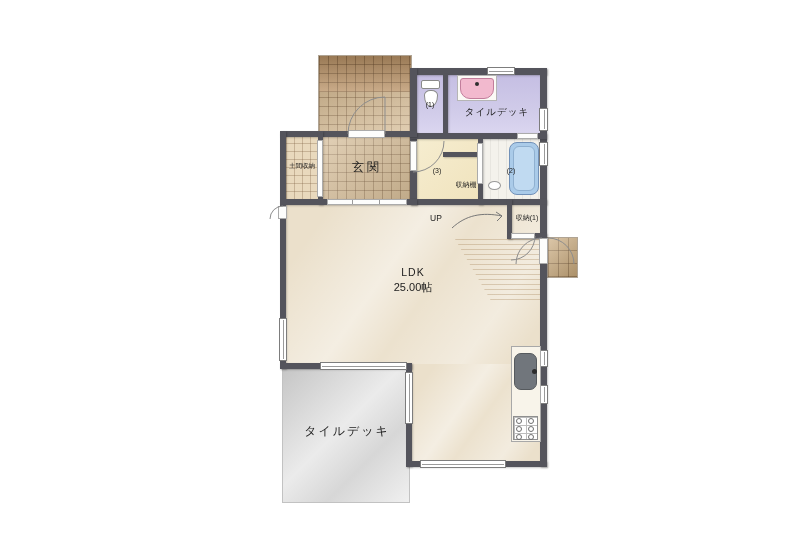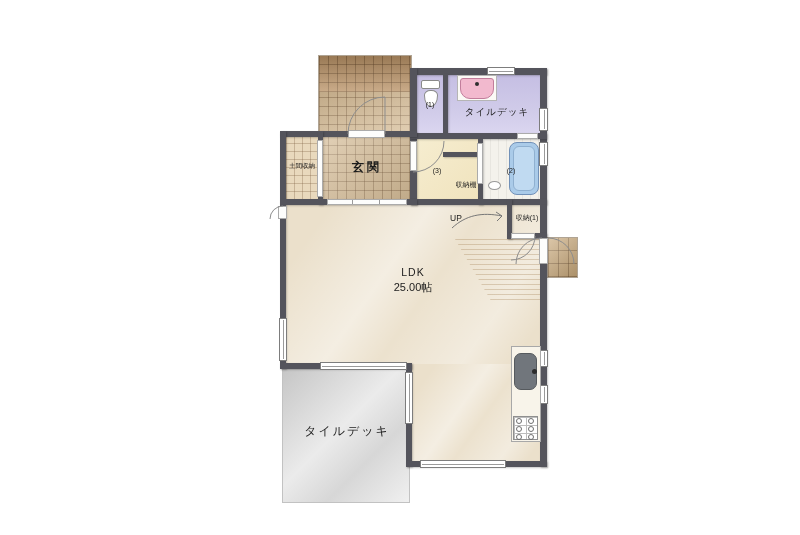--- a/index.html
+++ b/index.html
@@ -148,25 +148,25 @@
     <path d="M 348 134 A 37 37 0 0 1 385 97 L 385 134" fill="none" stroke="#8d8d8d" stroke-width="1"></path>
     <path d="M 283 206 A 13 13 0 0 0 270 219" fill="none" stroke="#8d8d8d" stroke-width="1"></path>
     <path d="M 444 141 A 31 31 0 0 1 413 172" fill="none" stroke="#8d8d8d" stroke-width="1"></path>
     <path d="M 535 236 A 24 24 0 0 1 511 260" fill="none" stroke="#8d8d8d" stroke-width="1"></path>
     <path d="M 516 264 A 26 26 0 0 1 542 238" fill="none" stroke="#8d8d8d" stroke-width="1"></path>
     <path d="M 548 238 A 26 26 0 0 1 574 264" fill="none" stroke="#8d8d8d" stroke-width="1"></path>
     <path d="M 452 228 C 466 215 482 212 502 216 M 502 216 L 496 212 M 502 216 L 497 221" fill="none" stroke="#777" stroke-width="1"></path>
   </svg>
 
   <div class="lbl" style="left:302px;top:166px;font-size:6.5px;">土間収納</div>
-  <div class="lbl" style="left:367px;top:167px;font-size:12px;font-weight:bold;letter-spacing:3px;">玄関</div>
+  <div class="lbl" style="left:367px;top:167px;font-size:12px;font-weight:normal;letter-spacing:3px;">玄関</div>
   <div class="lbl" style="left:430px;top:104px;font-size:7px;">(1)</div>
   <div class="lbl" style="left:497px;top:112px;font-size:9.5px;letter-spacing:1px;">タイルデッキ</div>
   <div class="lbl" style="left:437px;top:170px;font-size:7px;">(3)</div>
   <div class="lbl" style="left:466px;top:184px;font-size:7px;">収納棚</div>
   <div class="lbl" style="left:511px;top:170px;font-size:7px;">(2)</div>
-  <div class="lbl" style="left:436px;top:218px;font-size:8.5px;margin-left:20px;">UP</div>
+  <div class="lbl" style="left:436px;top:218px;font-size:8.5px;">UP</div>
   <div class="lbl" style="left:527px;top:217px;font-size:7px;">収納(1)</div>
   <div class="lbl" style="left:413px;top:272px;font-size:10.5px;letter-spacing:1px;">LDK</div>
   <div class="lbl" style="left:413px;top:287px;font-size:11px;">25.00帖</div>
   <div class="lbl" style="left:347px;top:431px;font-size:12px;letter-spacing:2px;">タイルデッキ</div>
 
 </div>
 
 </body></html>

